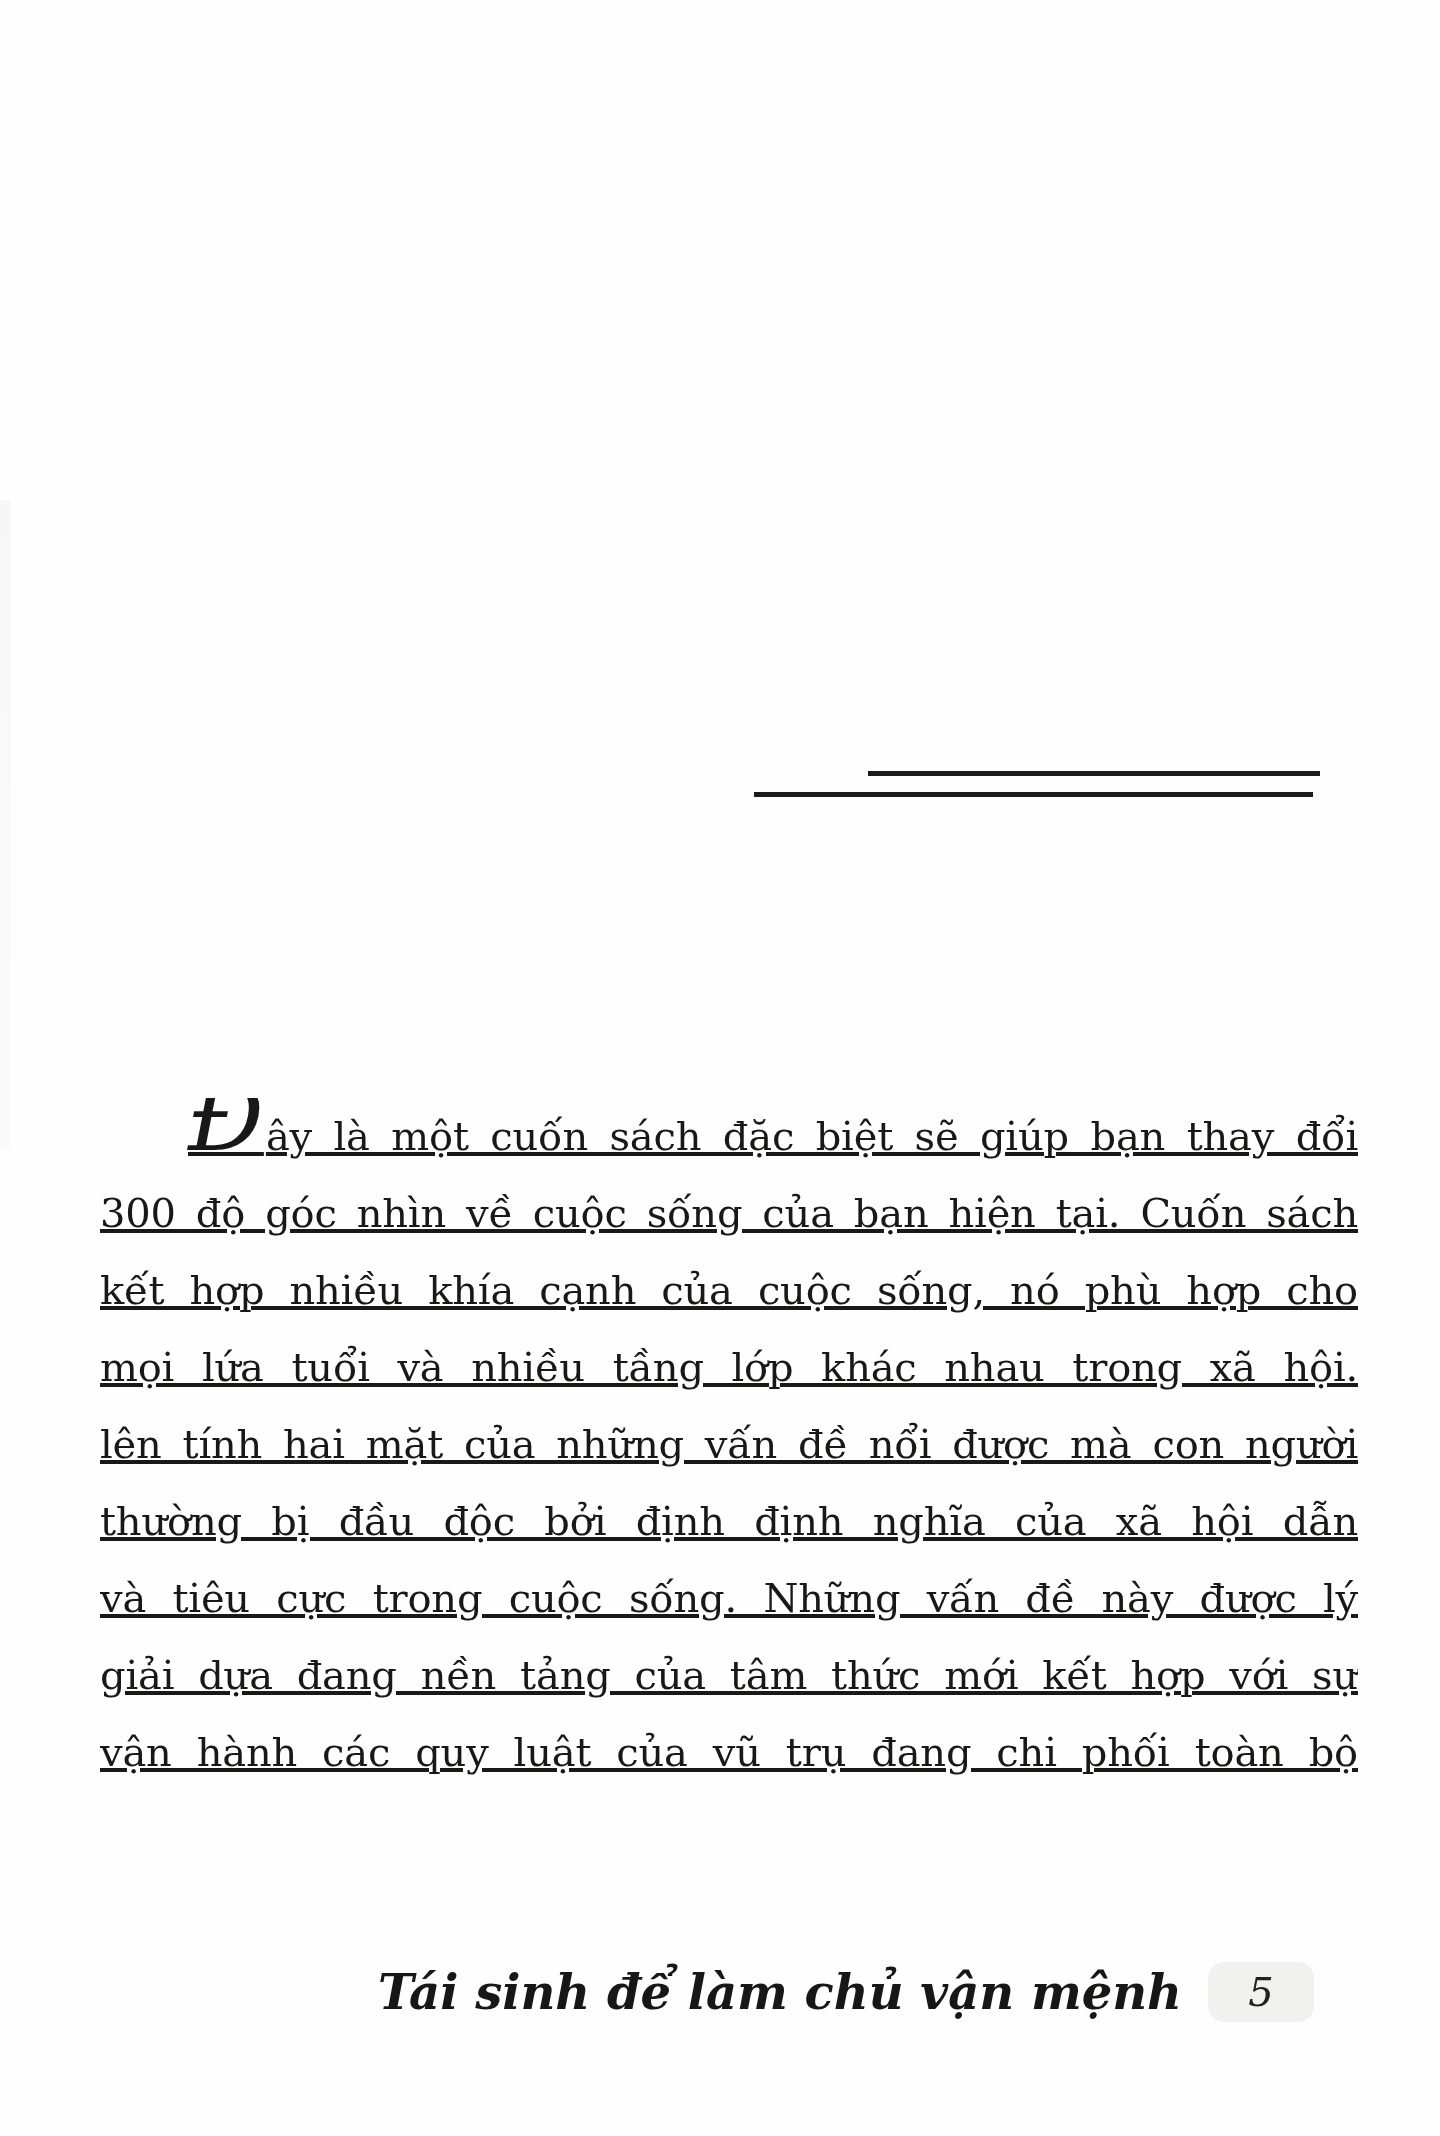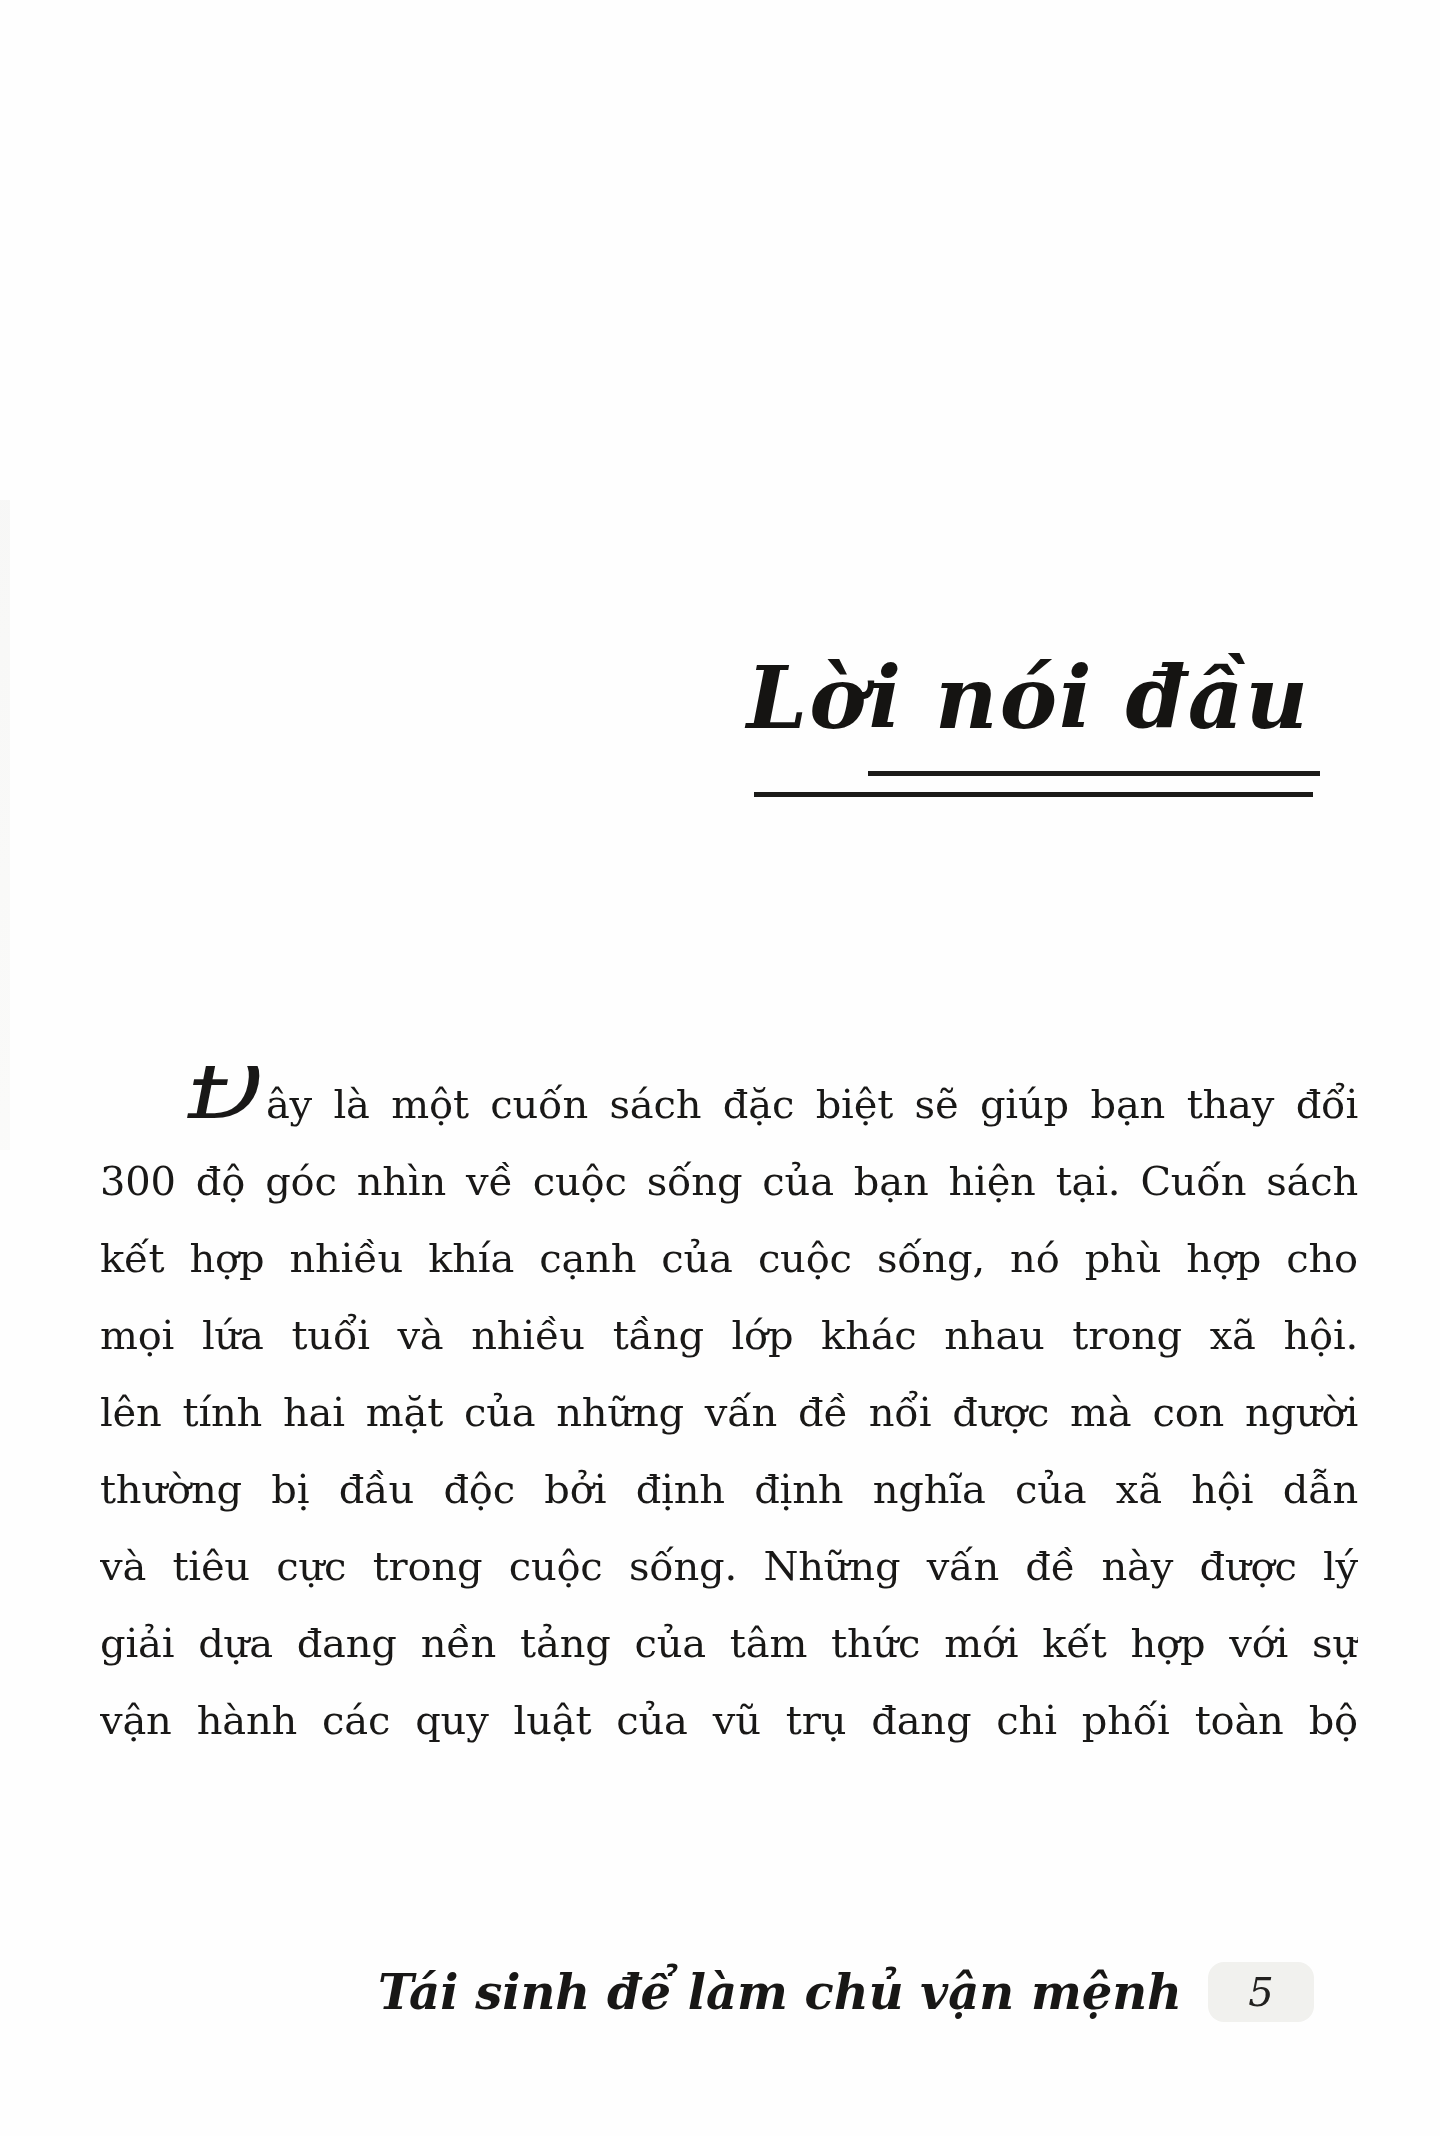--- a/index.html
+++ b/index.html
@@ -35,22 +35,23 @@
     letter-spacing: 2px;
     color: #151412;
     white-space: nowrap;
   }
   .rule { position: absolute; background: #1c1b19; }
   .rule-top    { left: 868px; top: 771px; width: 452px; height: 5px; }
   .rule-bottom { left: 754px; top: 792px; width: 559px; height: 5px; }
 
   .body-text {
     position: absolute;
-    left: 100px; top: 1066px;
+    left: 100px; top: 1098px;
     width: 1258px;
+    text-decoration: underline;
   }
   .line {
     font-size: 40px;
     line-height: 77px;
     height: 77px;
     overflow: hidden;
     text-align: justify;
     text-align-last: justify;
     letter-spacing: -0.2px;
     color: #191817;
@@ -95,23 +96,20 @@
     color: #22211f;
   }
 </style>
 </head>
 <body>
 
 <div class="page">
 
   <div class="scan-edge"></div>
 
-  <header class="chapter-header">
-    <h1 class="chapter-title">Lời nói đầu</h1>
-  </header>
   <div class="rule rule-top"></div>
   <div class="rule rule-bottom"></div>
 
   <main class="body-text">
     <div class="line indent"><span class="dropcap">Đ</span><span>ây là một cuốn sách đặc biệt sẽ giúp bạn thay đổi</span></div>
 
     <div class="line">300 độ góc nhìn về cuộc sống của bạn hiện tại. Cuốn sách</div>
     <div class="line">kết hợp nhiều khía cạnh của cuộc sống, nó phù hợp cho</div>
     <div class="line">mọi lứa tuổi và nhiều tầng lớp khác nhau trong xã hội.</div>
 

